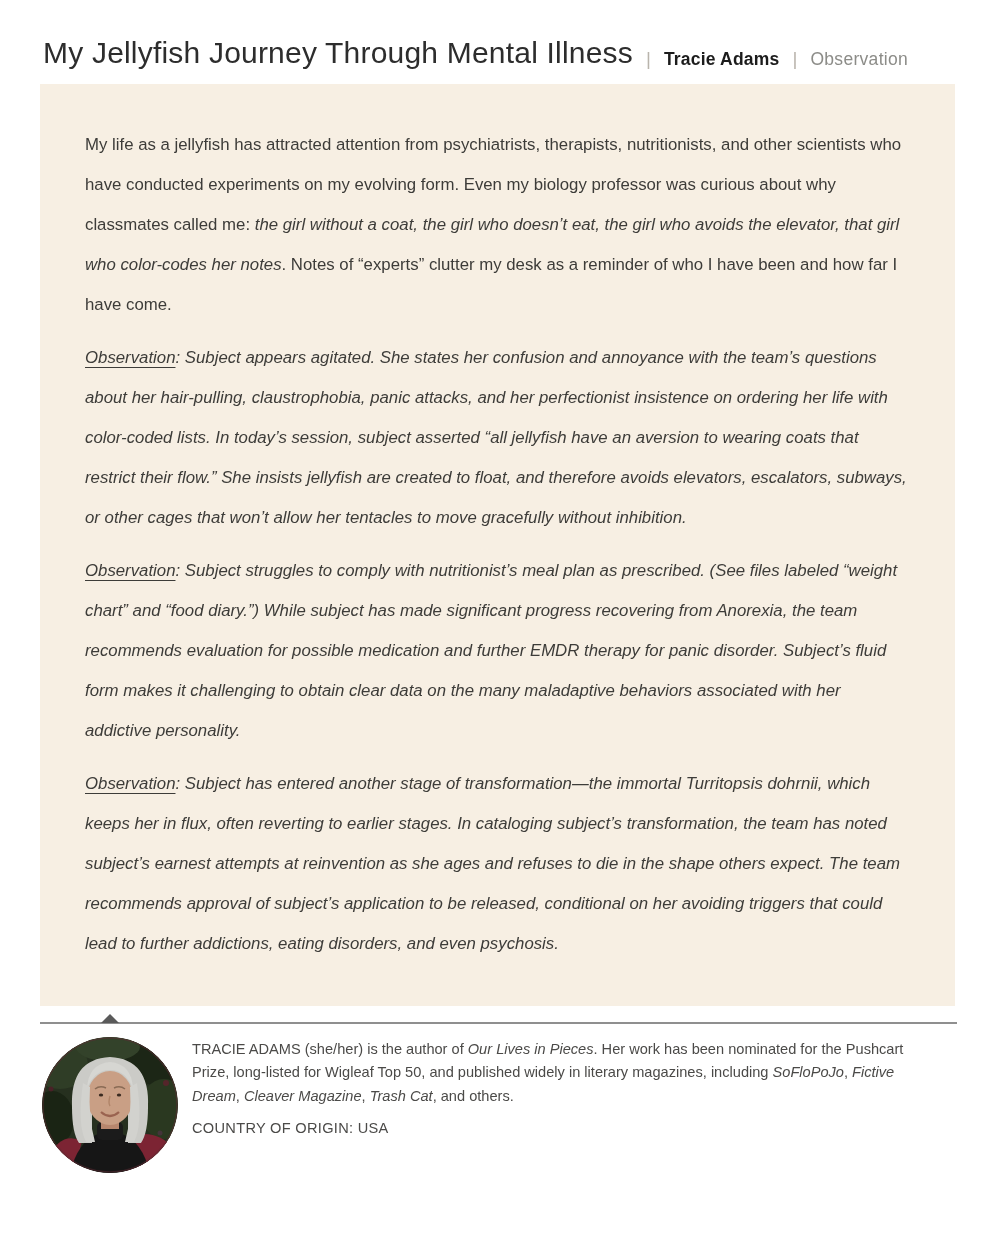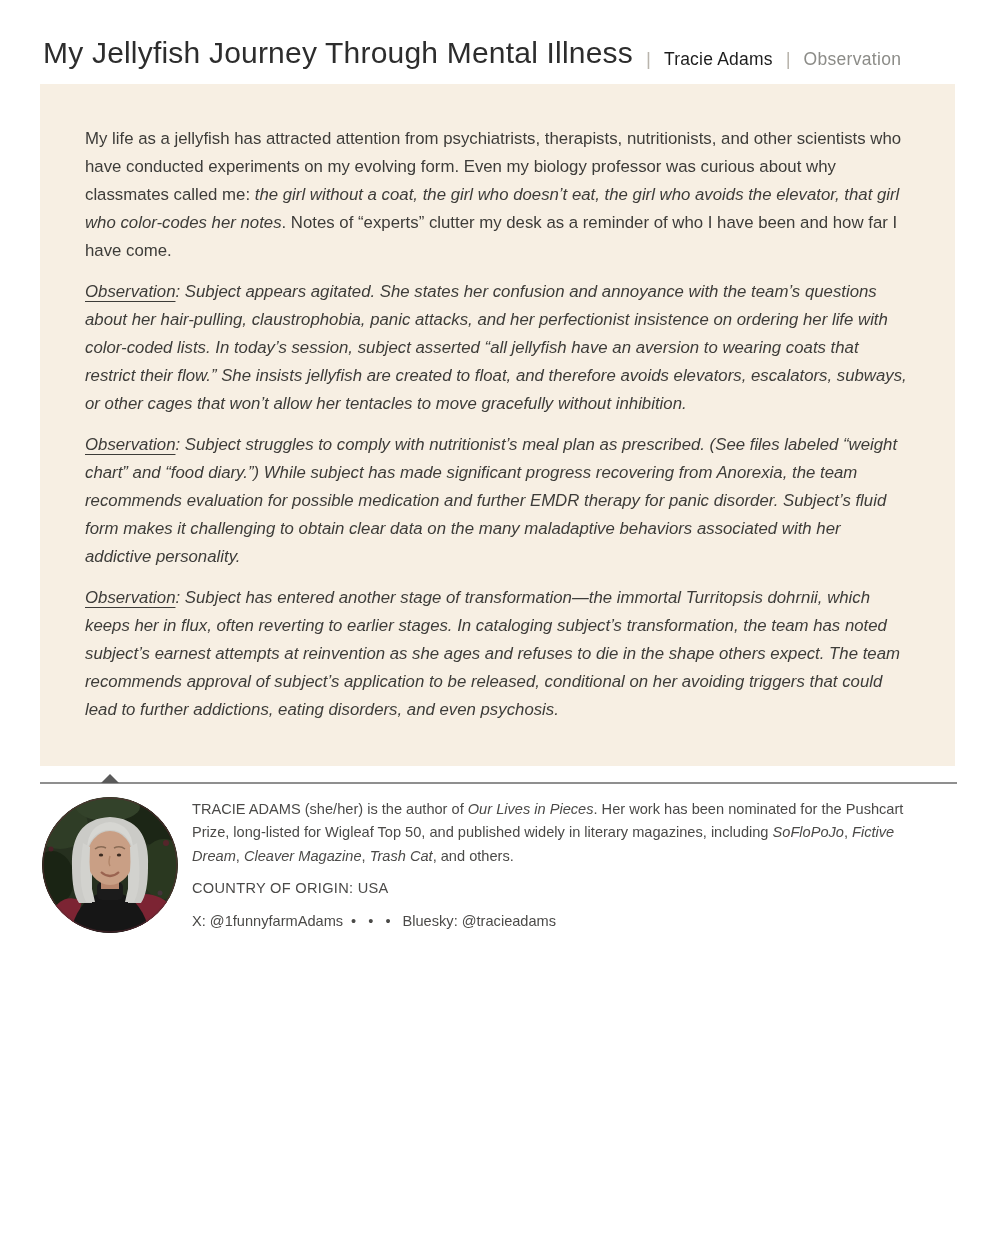--- a/index.html
+++ b/index.html
@@ -26,41 +26,41 @@
     letter-spacing: 0.2px;
   }
   .sep {
     color: #b9b4ac;
     font-size: 19px;
     font-weight: 300;
     margin: 0 13px;
   }
   .author-name {
     font-size: 17.5px;
-    font-weight: 400;
+    font-weight: 700;
     color: #1c1c1c;
     letter-spacing: 0.2px;
   }
   .genre-label {
     font-size: 17.5px;
     font-weight: 400;
     color: #8c8c88;
     letter-spacing: 0.3px;
   }
 
   
   .essay-panel {
     margin: 14px 0 0 40px;
     width: 915px;
     background: #f7efe3;
     padding: 41px 45px 42px 45px;
   }
   .essay-panel p {
     font-size: 16.8px;
-    line-height: 28px;
+    line-height: 40px;
     color: #3d3c39;
     margin-bottom: 13px;
   }
   .essay-panel p:last-child { margin-bottom: 0; }
   .italic { font-style: italic; }
   .obs { font-style: italic; }
   .obs-label {
     text-decoration: underline;
     text-underline-offset: 4px;
     text-decoration-thickness: 1px;
@@ -171,17 +171,16 @@
           <ellipse cx="77" cy="58" rx="2.2" ry="1.6" fill="#3a2a20"></ellipse>
           <path d="M68,59 q-2,7 0,10" stroke="#b08468" stroke-width="1.4" fill="none"></path>
           <path d="M59,75 q9,8 18,0" stroke="#9a6350" stroke-width="2.2" fill="none"></path>
           <circle cx="68" cy="68" r="67" stroke="#5d2b33" stroke-width="1.5" fill="none" opacity="0.5"></circle>
         </g>
       </svg>
     </div>
     <div class="bio-text">
       <p><span>TRACIE ADAMS (she/her) is the author of </span><span class="italic">Our Lives in Pieces</span><span>. Her work has been nominated for the Pushcart Prize, long-listed for Wigleaf Top 50, and published widely in literary magazines, including </span><span class="italic">SoFloPoJo</span><span>, </span><span class="italic">Fictive Dream</span><span>, </span><span class="italic">Cleaver Magazine</span><span>, </span><span class="italic">Trash Cat</span><span>, and others.</span></p>
       <p class="country-line">COUNTRY OF ORIGIN: USA</p>
-      <p class="social-line"><span>X: </span><a class="handle" href="#">@1funnyfarmAdams</a><span class="dots">• • •</span><span>Bluesky: </span><a class="handle" href="#">@tracieadams</a></p>
     </div>
   </div>
 
 </div>
 
 </body></html>

